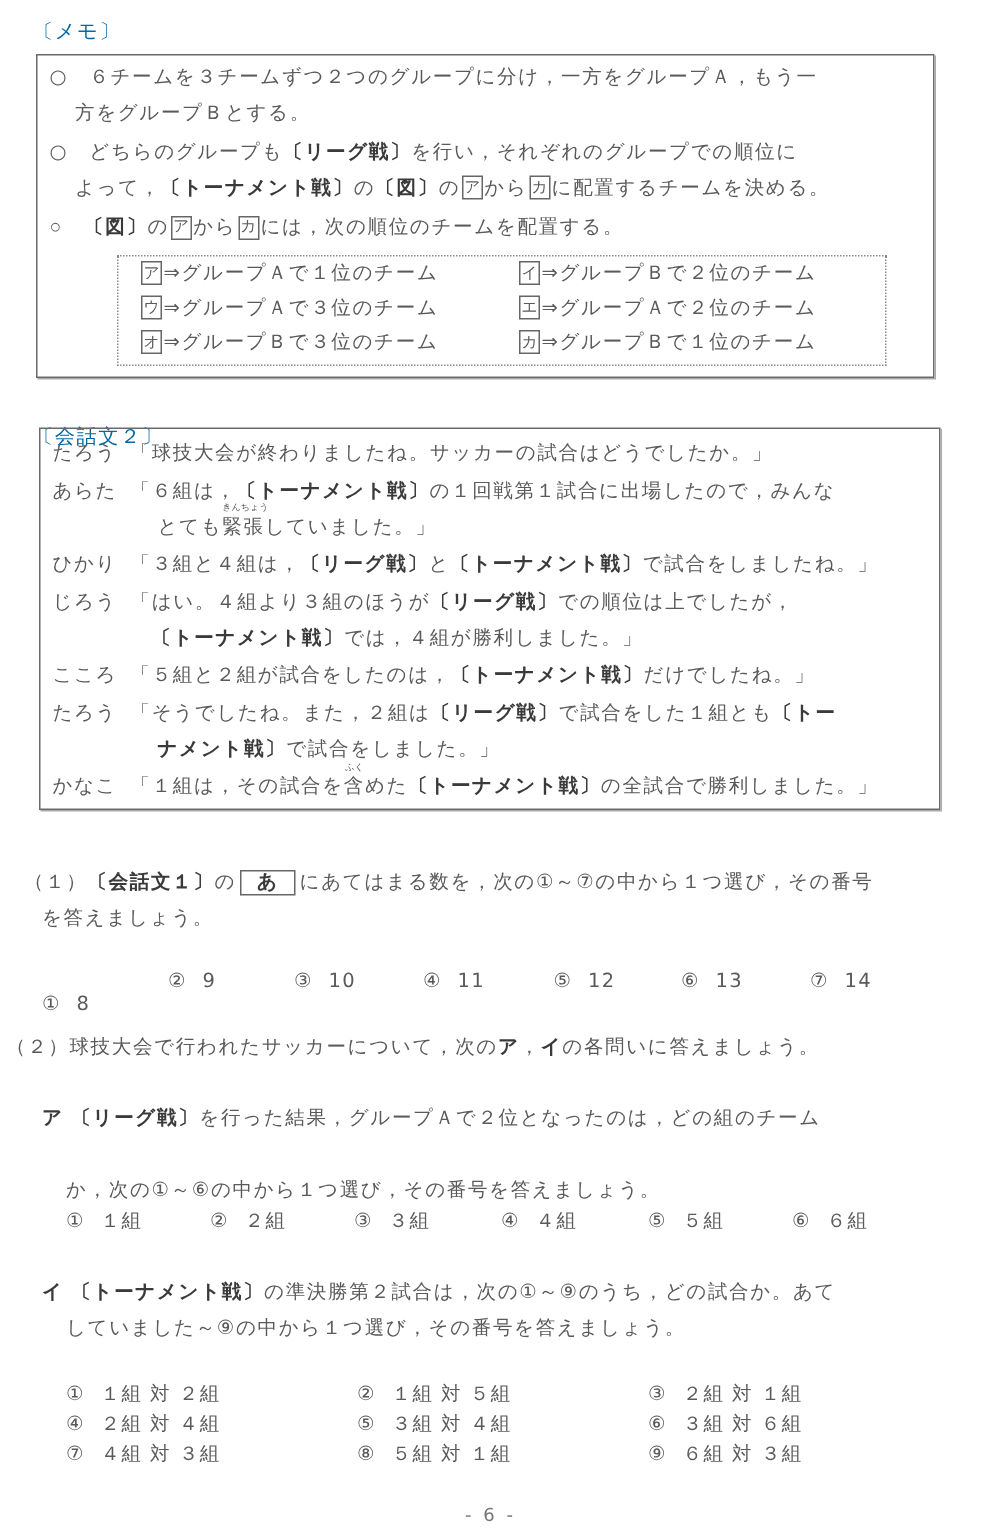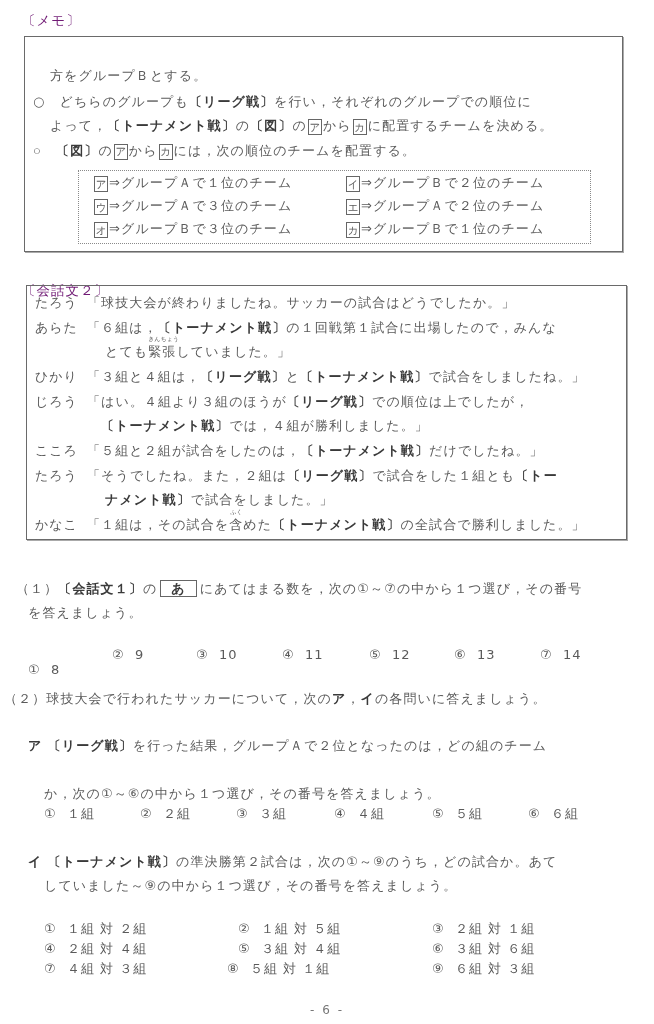--- a/index.html
+++ b/index.html
@@ -2,21 +2,21 @@
 <html><head>
 <meta charset="utf-8">
 <style>
   html, body { margin: 0; padding: 0; background: #ffffff; }
   body {
     width: 654px; height: 1024px; position: relative; overflow: hidden;
     font-family: "DejaVu Sans", "Liberation Sans", sans-serif;
     color: #5a5a5a; font-size: 13px;
   }
   .abs { position: absolute; }
-  .heading { font-size: 13.5px; color: #701a75; letter-spacing: 1px; }
+  .heading { font-size: 13.5px; color: #0369a1; letter-spacing: 1px; }
   .box {
     position: absolute; border: 1.6px solid #6a6a6a;
     box-shadow: 1px 1px 0 #aaa;
   }
   .line { position: absolute; white-space: nowrap; font-size: 13px; letter-spacing: 1.1px; line-height: 18px; }
   .b { font-weight: bold; color: #3a3a3a; }
   .kbox {
     display: inline-block; border: 1px solid #666; width: 12px; height: 14px;
     line-height: 14px; font-size: 10.5px; text-align: center; vertical-align: middle;
     margin: 0 1px; letter-spacing: 0;
@@ -32,20 +32,21 @@
     line-height: 15px; margin: 0 3px; font-weight: bold; color:#3a3a3a;
   }
   .opt { position: absolute; white-space: nowrap; font-size: 13px; letter-spacing: 1px; }
   .footer { position: absolute; left: 0; width: 654px; top: 1003px; text-align: center; font-size: 12px; color: #777; letter-spacing: 2px; }
 </style>
 </head>
 <body>
 
 <div class="abs heading" style="left:22px;top:12px;">〔メモ〕</div>
 <div class="box" style="left:24px;top:36px;width:597px;height:214px;">
+  <div class="line" style="left:8px;top:6px;">○　６チームを３チームずつ２つのグループに分け，一方をグループＡ，もう一</div>
   <div class="line" style="left:8px;top:56px;">
     <span>○　どちらのグループも</span><span class="b">〔リーグ戦〕</span><span>を行い，それぞれのグループでの順位に</span>
   </div>
 
   <div class="line" style="left:25px;top:30px;">方をグループＢとする。</div>
   <div class="line" style="left:25px;top:80px;">
     <span>よって，</span><span class="b">〔トーナメント戦〕</span><span>の</span><span class="b">〔図〕</span><span>の</span><span class="kbox">ア</span><span>から</span><span class="kbox">カ</span><span>に配置するチームを決める。</span>
   </div>
 
   <div class="line" style="left:8px;top:105px;font-family:Liberation Serif, serif;">
@@ -147,17 +148,17 @@
 <div class="line" style="left:44px;top:877px;">していました～⑨の中から１つ選び，その番号を答えましょう。</div>
 
 <div>
   <div class="opt" style="left:44px;top:920px;"><span>①</span>&nbsp;&nbsp;<span>１組 対 ２組</span></div>
   <div class="opt" style="left:238px;top:920px;"><span>②</span>&nbsp;&nbsp;<span>１組 対 ５組</span></div>
   <div class="opt" style="left:432px;top:920px;"><span>③</span>&nbsp;&nbsp;<span>２組 対 １組</span></div>
   <div class="opt" style="left:44px;top:940px;"><span>④</span>&nbsp;&nbsp;<span>２組 対 ４組</span></div>
   <div class="opt" style="left:238px;top:940px;"><span>⑤</span>&nbsp;&nbsp;<span>３組 対 ４組</span></div>
   <div class="opt" style="left:432px;top:940px;"><span>⑥</span>&nbsp;&nbsp;<span>３組 対 ６組</span></div>
   <div class="opt" style="left:44px;top:960px;"><span>⑦</span>&nbsp;&nbsp;<span>４組 対 ３組</span></div>
-  <div class="opt" style="left:227px;top:960px;"><span>⑧</span>&nbsp;&nbsp;<span>５組 対 １組</span></div>
+  <div class="opt" style="left:238px;top:960px;"><span>⑧</span>&nbsp;&nbsp;<span>５組 対 １組</span></div>
   <div class="opt" style="left:432px;top:960px;"><span>⑨</span>&nbsp;&nbsp;<span>６組 対 ３組</span></div>
 </div>
 
 <div class="footer">- 6 -</div>
 
 </body></html>

